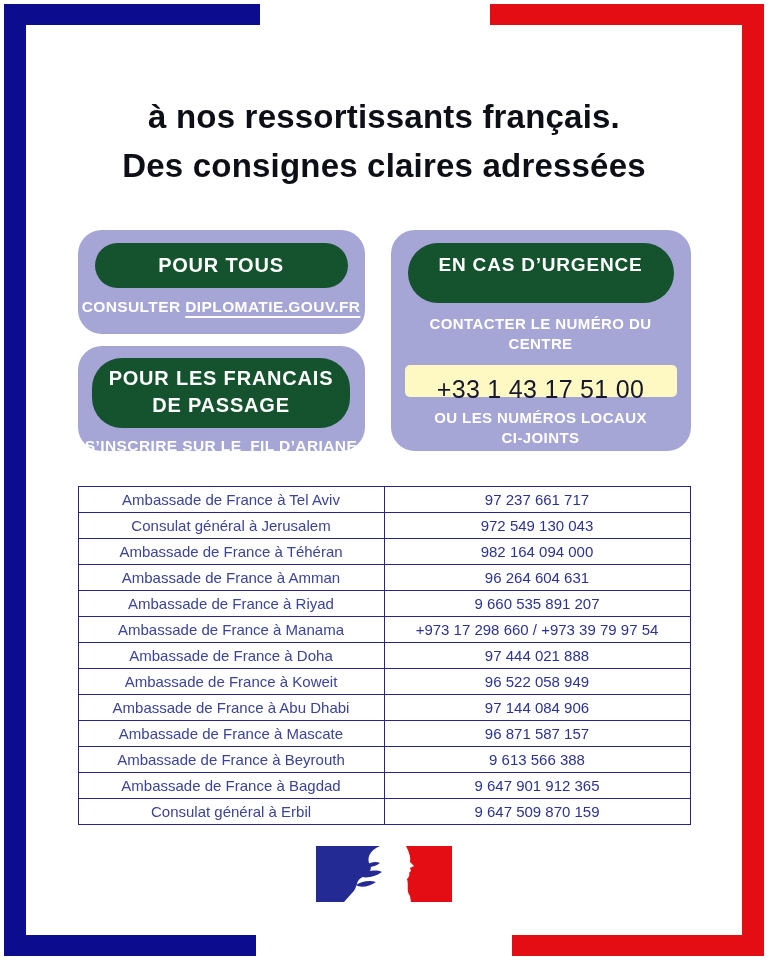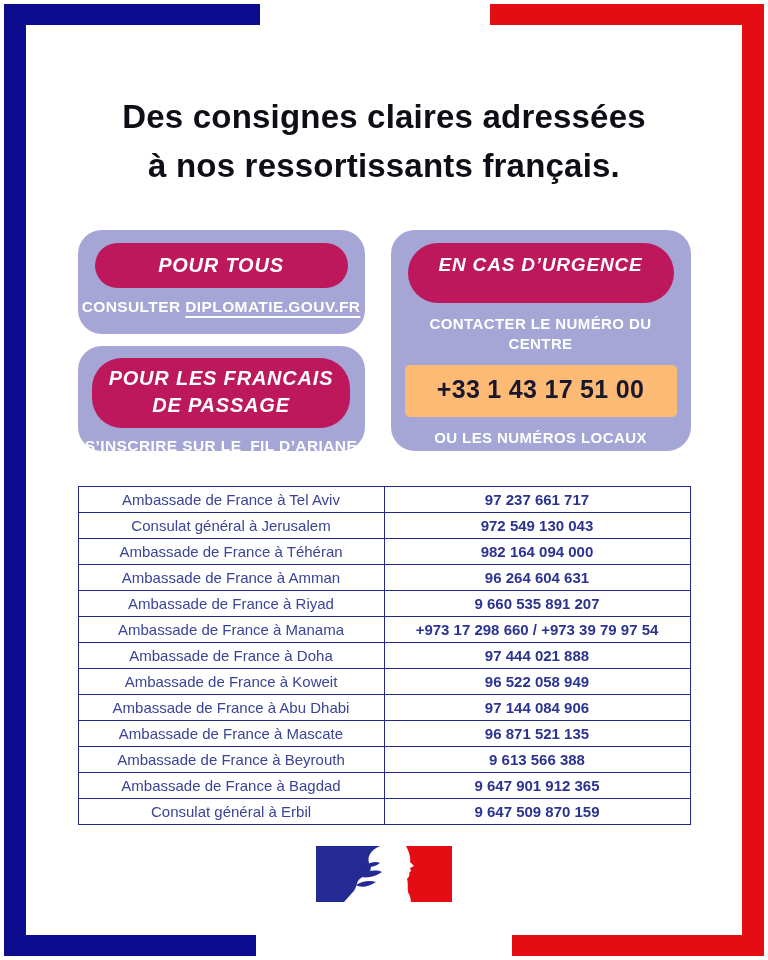--- a/index.html
+++ b/index.html
@@ -34,77 +34,77 @@
   
   .cards { margin-top:40px; display:flex; justify-content:space-between; }
   .col-left { width:287px; display:flex; flex-direction:column; gap:12px; }
   .card {
     background:#a5a5d6; border-radius:24px; text-align:center;
     box-sizing:border-box;
   }
   .card-small { height:104px; padding-top:13px; }
   .card-small2 { height:105px; padding-top:12px; }
   .pill {
-    display:inline-block; background:#be185d; color:#ffffff;
-    border-radius:30px; font-weight:bold; letter-spacing:.8px;font-style:italic;
+    display:inline-block; background:#14532d; color:#ffffff;
+    border-radius:30px; font-weight:bold; letter-spacing:.8px;
   }
   .pill-1 { width:253px; height:45px; line-height:45px; font-size:20px; }
   .pill-2 { width:258px; padding:7px 0 9px 0; font-size:20px; line-height:27px; }
   .pill-3 { width:266px; height:60px; line-height:44px; font-size:19px; }
   .card-body {
     margin:10px 4px 0 4px; color:#ffffff; font-weight:bold;
     font-size:15.5px; letter-spacing:.4px;
   }
   .card-link {
     color:#ffffff; text-decoration:underline;
     text-decoration-thickness:2px; text-underline-offset:4px; cursor:pointer;
   }
   .gap-link { margin-left:4px; }
 
   .card-urgence { width:300px; height:221px; padding-top:13px; }
   .urgence-text { margin:11px 6px 0 6px; color:#ffffff; font-weight:bold;
     font-size:15px; line-height:20px; letter-spacing:.4px; }
   .phone-box {
-    margin:11px auto 0 auto; width:272px; height:52px; line-height:48px;
-    background:#fdba74; border-radius:5px;
-    color:#17172e; font-size:25px; font-weight:bold; letter-spacing:.3px;
+    margin:11px auto 0 auto; width:272px; height:32px; line-height:48px;
+    background:#fef9c3; border-radius:5px;
+    color:#17172e; font-size:25px; font-weight:normal; letter-spacing:.3px;
   }
 
   
   table.contacts {
     margin-top:35px; width:613px; table-layout:fixed;
     border-collapse:collapse;
   }
   table.contacts td {
     border:1.6px solid #26268a; height:25px; padding:0 4px;
     text-align:center; vertical-align:middle; font-size:15px;
   }
   td.name-cell  { color:#3b4496; }
-  td.phone-cell { color:#2b3390; font-weight:bold; font-size:14.5px; }
+  td.phone-cell { color:#2b3390; font-weight:normal; font-size:14.5px; }
 
   
   .logo-wrap { margin-top:21px; text-align:center; }
 </style>
 </head>
 <body>
 
 <div class="page">
 
   <div class="bar blue blue-top"></div>
   <div class="bar blue blue-left"></div>
   <div class="bar blue blue-bottom"></div>
   <div class="bar red red-top"></div>
   <div class="bar red red-right"></div>
   <div class="bar red red-bottom"></div>
 
   <div class="content">
 
     <h1 class="title">
+      <span>à nos ressortissants français.</span>
       <span>Des consignes claires adressées</span>
-      <span>à nos ressortissants français.</span>
     </h1>
 
     <section class="cards">
       <div class="col-left">
 
         <div class="card card-small">
           <div class="pill pill-1">POUR TOUS</div>
           <div class="card-body"><span>CONSULTER </span><span class="card-link">DIPLOMATIE.GOUV.FR</span></div>
         </div>
 
@@ -173,21 +173,21 @@
     <td class="phone-cell">96 522 058 949</td>
   </tr>
 
   <tr>
     <td class="name-cell">Ambassade de France à Abu Dhabi</td>
     <td class="phone-cell">97 144 084 906</td>
   </tr>
 
   <tr>
     <td class="name-cell">Ambassade de France à Mascate</td>
-    <td class="phone-cell">96 871 521 135</td>
+    <td class="phone-cell">96 871 587 157</td>
   </tr>
 
   <tr>
     <td class="name-cell">Ambassade de France à Beyrouth</td>
     <td class="phone-cell">9 613 566 388</td>
   </tr>
 
   <tr>
     <td class="name-cell">Ambassade de France à Bagdad</td>
     <td class="phone-cell">9 647 901 912 365</td>

